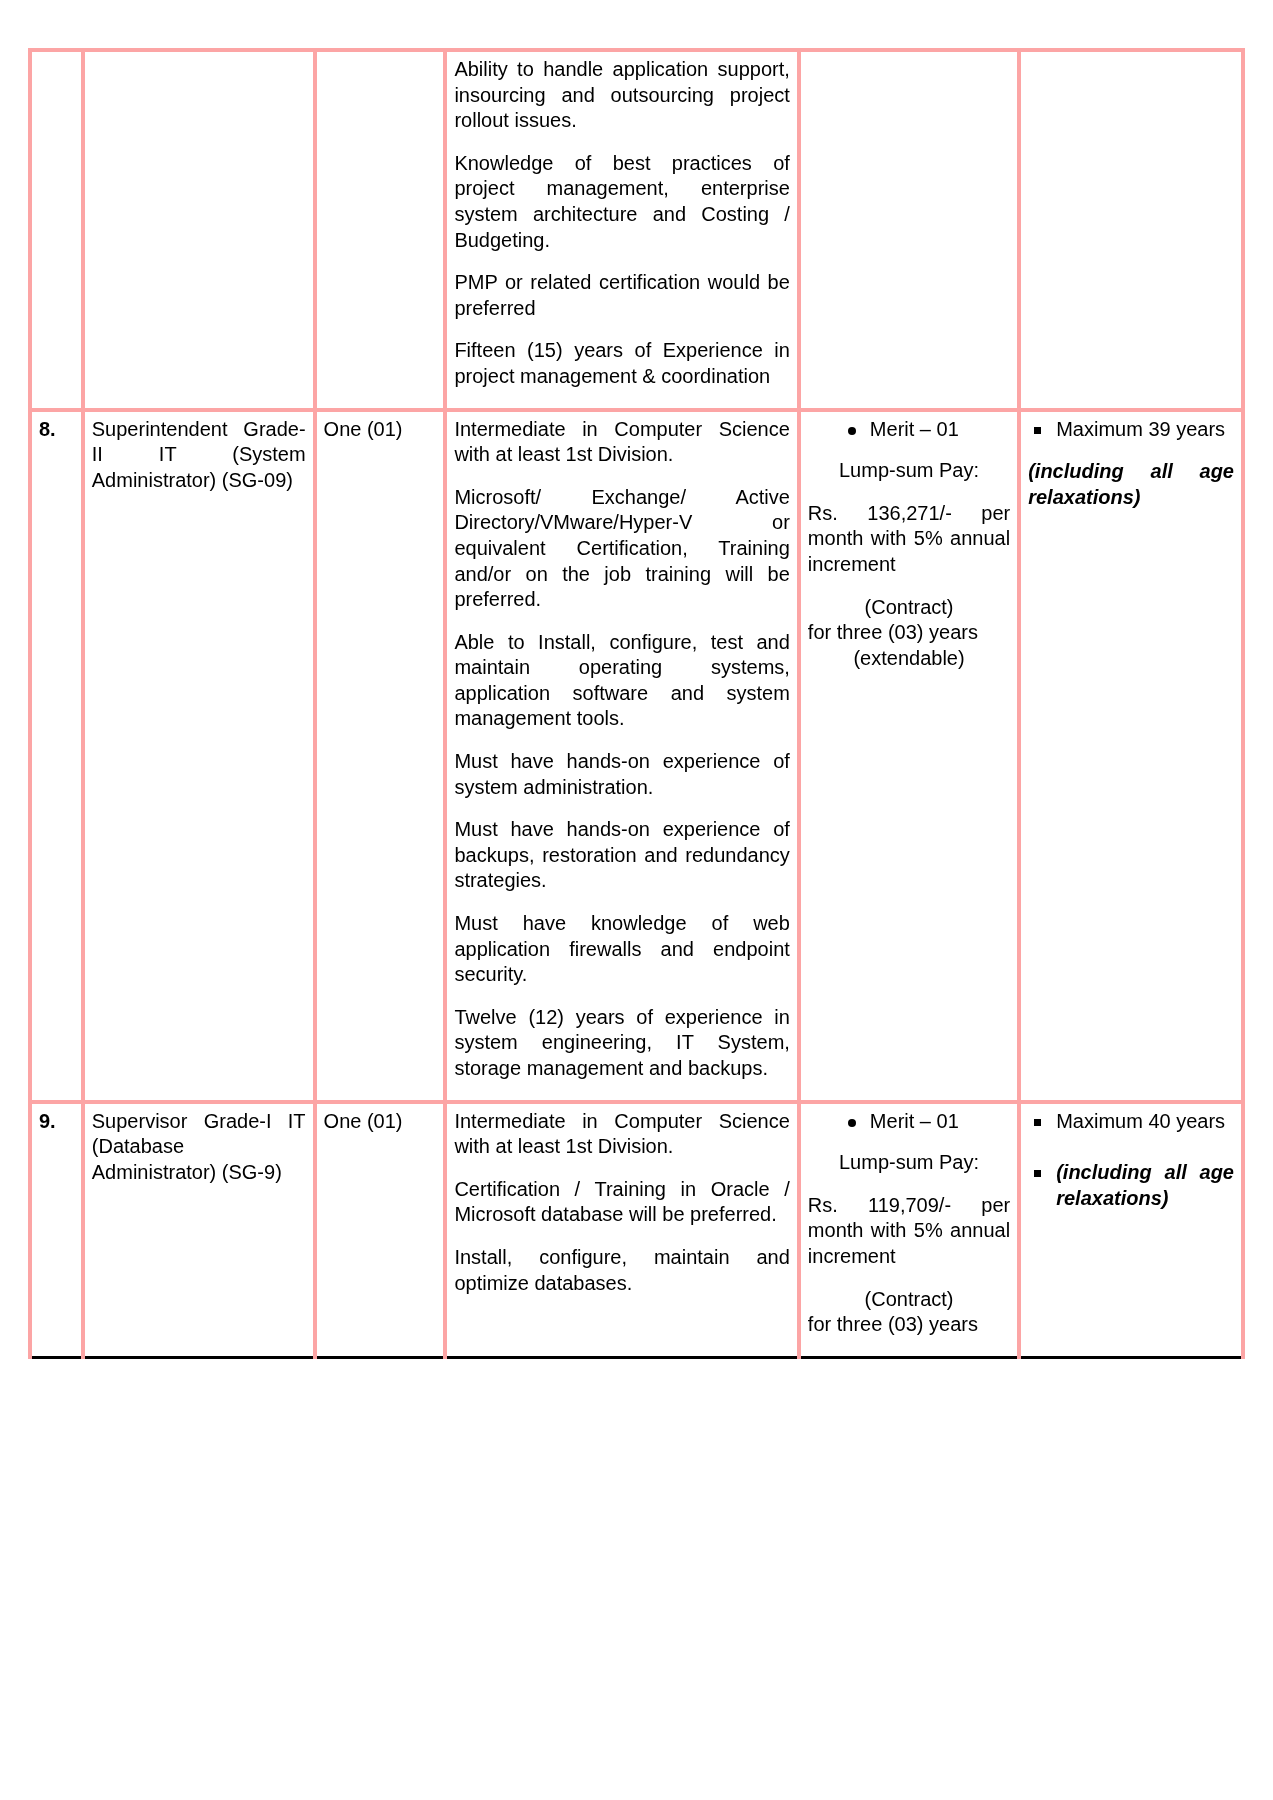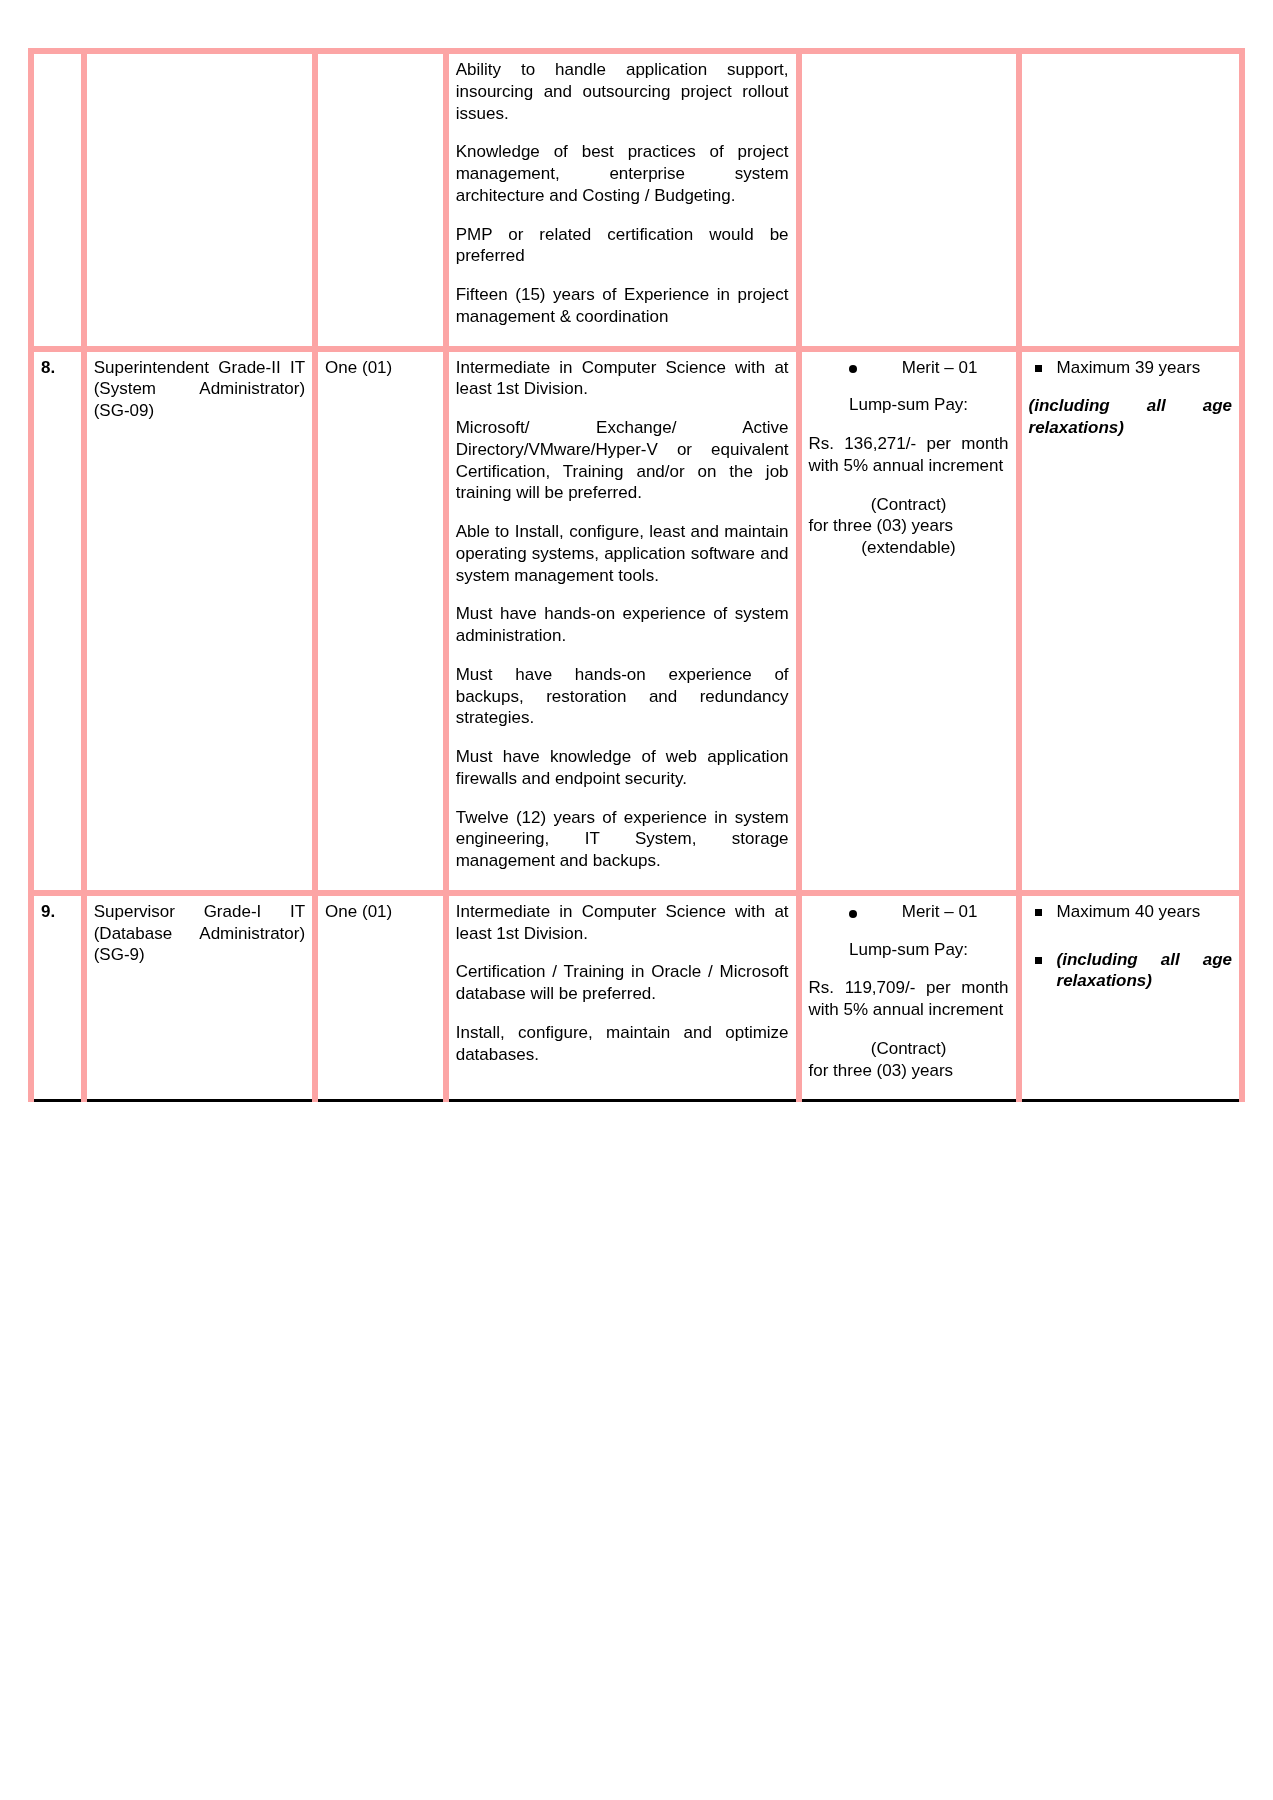--- a/index.html
+++ b/index.html
@@ -23,24 +23,24 @@
     padding: 48px 28px 0 28px;
     background: #ffffff;
   }
   table.recruit {
     border-collapse: collapse;
     table-layout: fixed;
     width: 1217px;
     border: 3px solid #000;
   }
   table.recruit td {
-    border: 6px solid #fca5a5;
+    border: 4px solid #fca5a5;
     vertical-align: top;
     padding: 5px 7px 18px 7px;
-    font-size: 17px;
+    font-size: 20px;
     line-height: 1.28;
   }
   
   col.c1 { width: 46px; }
   col.c2 { width: 202px; }
   col.c3 { width: 114px; }
   col.c4 { width: 308px; }
   col.c5 { width: 192px; }
   col.c6 { width: 195px; }
 
@@ -80,21 +80,21 @@
 
   
   ul.merit {
     list-style: none;
     margin: 0 0 16px 0;
     padding: 0;
   }
   ul.merit li {
     position: relative;
     padding-left: 62px;
-    text-align: center;
+    text-align: left;
   }
   ul.merit li .bullet-round {
     position: absolute;
     left: 40px;
     top: 0.52em;
     width: 8px;
     height: 8px;
     background: #000;
     border-radius: 50%;
     display: inline-block;
@@ -158,21 +158,21 @@
         <td class="agecell"></td>
       </tr>
 
       <tr>
         <td class="sno">8.</td>
         <td class="post">Superintendent Grade-II IT (System Administrator) (SG-09)</td>
         <td class="posts-count">One (01)</td>
         <td class="qual">
           <p>Intermediate in Computer Science with at least 1st Division.</p>
           <p>Microsoft/ Exchange/ Active Directory/VMware/Hyper-V or equivalent Certification, Training and/or on the job training will be preferred.</p>
-          <p>Able to Install, configure, least and maintain operating systems, application software and system management tools.</p>
+          <p>Able to Install, configure, test and maintain operating systems, application software and system management tools.</p>
           <p>Must have hands-on experience of system administration.</p>
           <p>Must have hands-on experience of backups, restoration and redundancy strategies.</p>
           <p>Must have knowledge of web application firewalls and endpoint security.</p>
           <p>Twelve (12) years of experience in system engineering, IT System, storage management and backups.</p>
         </td>
         <td class="paycell">
           <ul class="merit">
             <li>
               <span class="bullet-round"></span>
               <span>Merit – 01</span>

